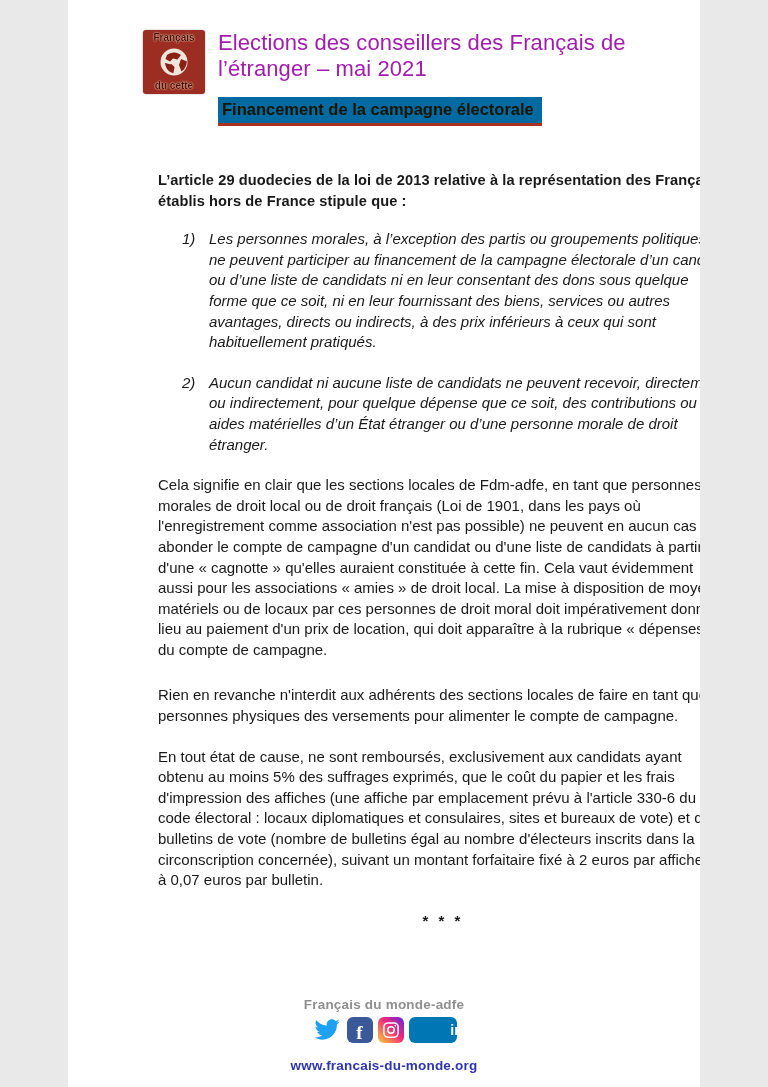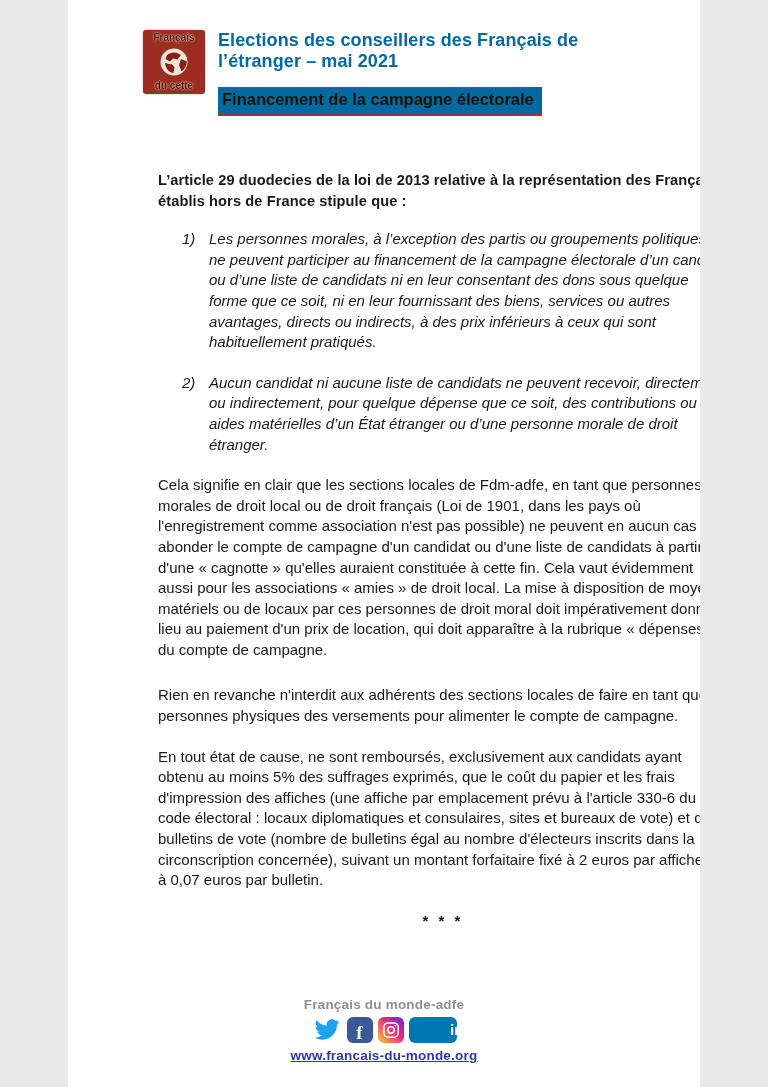--- a/index.html
+++ b/index.html
@@ -18,21 +18,21 @@
     display:flex; flex-direction:column; align-items:center; justify-content:space-between;
     padding:3px 2px; box-shadow:0 0 2px rgba(0,0,0,.35);
   }
   .logo-text {
     font-size:10px; font-weight:bold; color:#4a0c06; line-height:1;
     text-shadow:0 0 2px rgba(255,225,195,.95), 0 0 1px rgba(255,235,210,.9);
     white-space:nowrap;
   }
   .logo-globe { width:32px; height:32px; margin:-2px 0; }
   .header-text { margin-left:75px; padding-top:2px; }
-  .page-title { font-size:18px; font-weight:bold; color:#0369a1; letter-spacing:.1px; }
+  .page-title { font-size:22px; font-weight:normal; color:#a21caf; letter-spacing:.1px; }
   .page-subtitle {
     display:inline-block; margin-top:15px; padding:3px 8px 4px 4px;
     font-size:16.5px; font-weight:bold; color:#141400;
     background:#0369a1; border-bottom:3px solid #a83420;
   }
 
   
   .content { position:absolute; top:170px; left:90px; right:30px; font-size:15px; line-height:20.6px; }
   .intro { font-weight:bold; font-size:14.6px; white-space:pre; margin-bottom:18px; letter-spacing:.1px; }
   .legal-list { margin-bottom:0; }
@@ -51,22 +51,22 @@
     width:26px; height:26px; border-radius:6px;
     display:flex; align-items:center; justify-content:center;
     color:#fff; font-weight:bold; cursor:pointer;
   }
   .si.fb { background:#3b5998; font-size:19px; }
   .si.fb span { position:relative; top:3px; font-family:"Liberation Serif", serif; }
   .si.ig { background:linear-gradient(45deg,#f9ce34 0%,#ee2a7b 55%,#6228d7 100%); }
   .si.li { background:#0077b5; font-size:14px;padding-left:48px; }
   .tw { width:30px; height:26px; display:flex; align-items:center; cursor:pointer; }
   .site-link {
-    display:inline-block; margin-top:5px; font-size:13.5px; font-weight:bold;
-    color:#2e35ae; text-decoration:underline; cursor:pointer; letter-spacing:.2px;text-align:right;
+    display:inline-block; margin-top:15px; font-size:13.5px; font-weight:bold;
+    color:#2e35ae; cursor:pointer; letter-spacing:.2px;text-align:right;
   }
 </style>
 </head>
 <body>
 
 <div class="page">
 
   <div class="header">
     <div class="logo">
       <span class="logo-text">Français</span>

